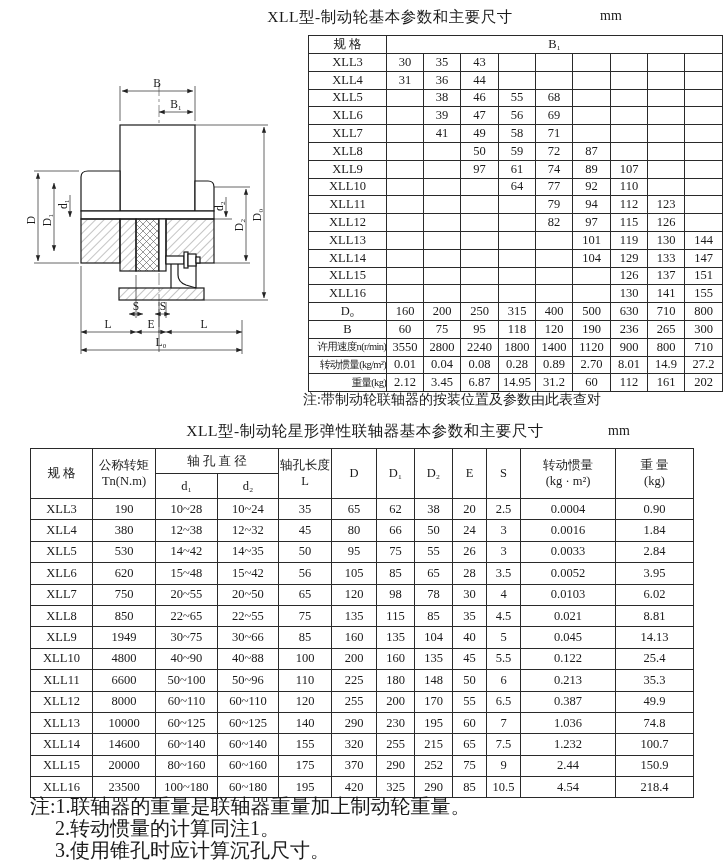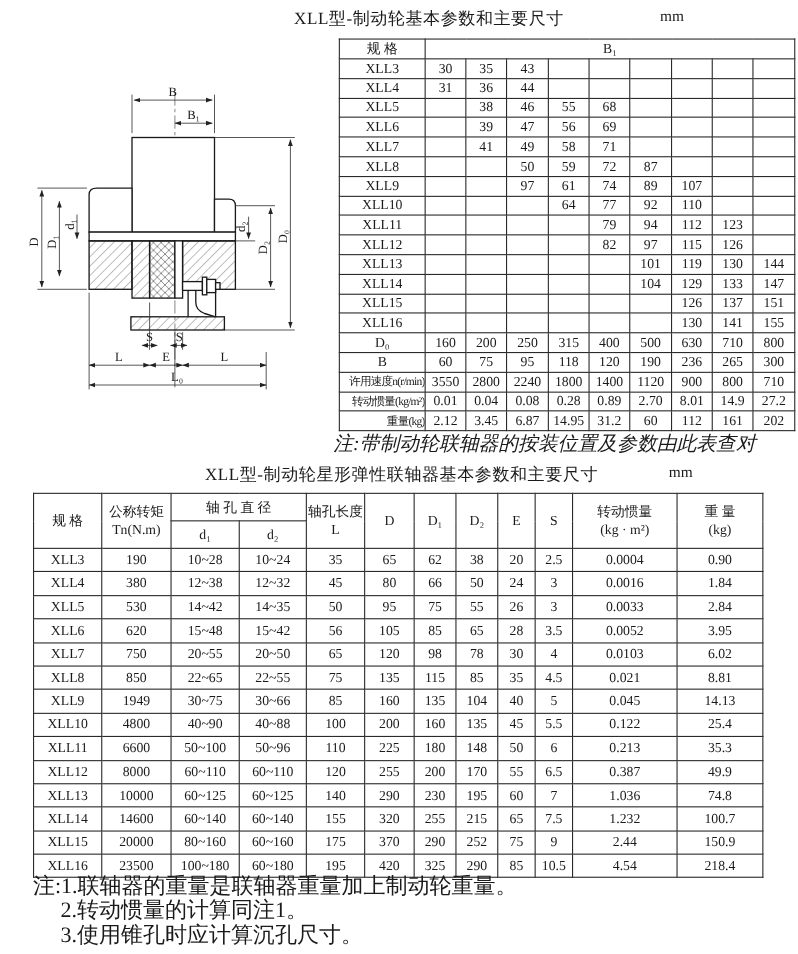--- a/index.html
+++ b/index.html
@@ -12,21 +12,21 @@
   td{border:1px solid #2a2a2a;text-align:center;vertical-align:middle;
      padding:0;overflow:hidden;white-space:nowrap;}
   .t1{width:414px;font-size:12.5px;border:1.5px solid #1a1a1a;}
   .t1 td{height:16.8px;}
   .t1 td.lbl{font-size:12.5px;}
   .t1 td.sm{font-size:10.5px;letter-spacing:-0.7px;text-align:right;}
   .t2{width:663px;font-size:12.5px;border:1.5px solid #1a1a1a;}
   .t2 thead td{height:24px;font-size:12.5px;}
   .t2 tbody td{height:20.4px;}
   .hline div{line-height:1.25;}
-  .note{font-size:18px;font-style:italic;}
+  .note{font-size:14px;}
   .notes{font-size:20px;line-height:22px;}
   .notes .ind{padding-left:25px;}
   svg text{font-size:11.5px;fill:#1a1a1a;}
 </style>
 </head>
 <body>
 
 <div class="abs title" style="left:100px;top:7px;width:580px;">XLL型-制动轮基本参数和主要尺寸</div>
 <div class="abs unit" style="left:600px;top:8px;">mm</div>
 

